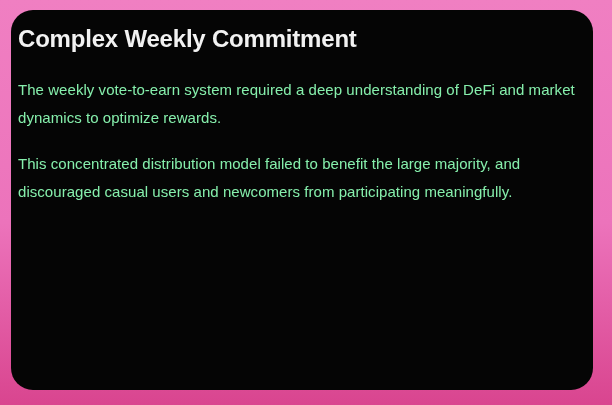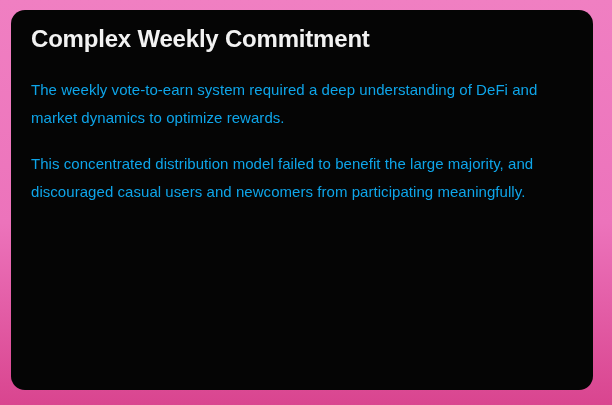--- a/index.html
+++ b/index.html
@@ -22,42 +22,42 @@
   }
 
   
   #card {
     position: absolute;
     left: 11px;
     top: 10px;
     right: 19px;
     bottom: 15px;
     background: #050505;
-    border-radius: 14px;
+    border-radius: 22px;
     box-sizing: border-box;
-    padding: 14px 14px 0 20px;
+    padding: 14px 14px 0 7px;
     overflow: hidden;
   }
 
   #card-title {
     color: #f2f2f2;
     font-size: 24px;
     font-weight: bold;
     line-height: 30px;
     letter-spacing: -0.2px;
     margin: 0 0 0 0;
     white-space: nowrap;
   }
 
   #body-copy {
     margin-top: 22px;
   }
 
   .para {
-    color: #0ea5e9;
+    color: #86efac;
     font-size: 15px;
     line-height: 28px;
     letter-spacing: 0.05px;
     margin: 0 0 18px 0;
     max-width: 562px;
   }
 
   .para:last-child {
     margin-bottom: 17px;
   }

